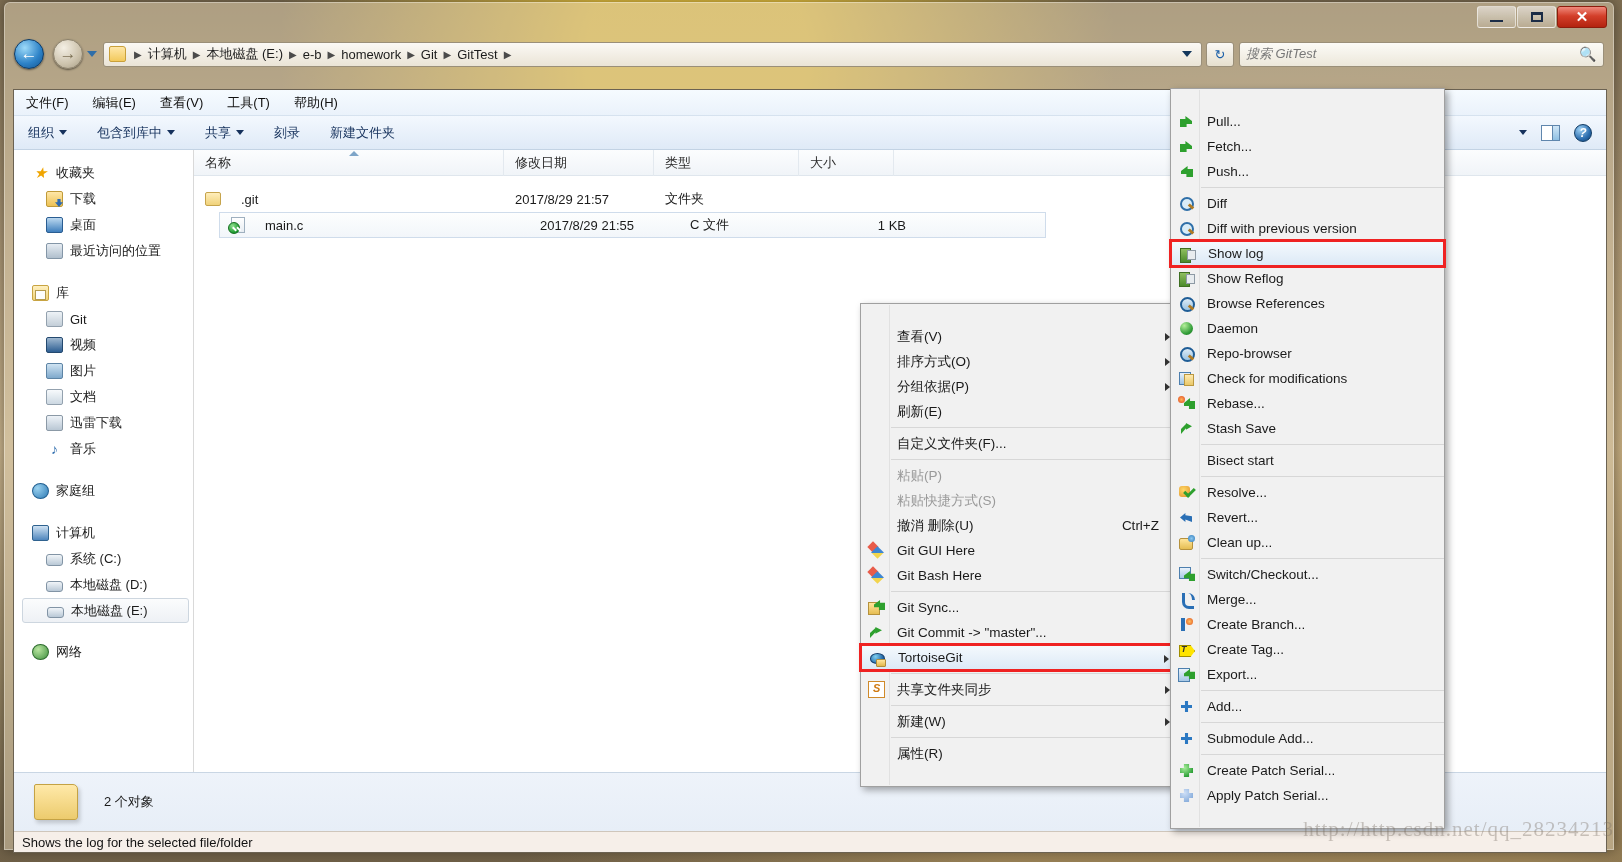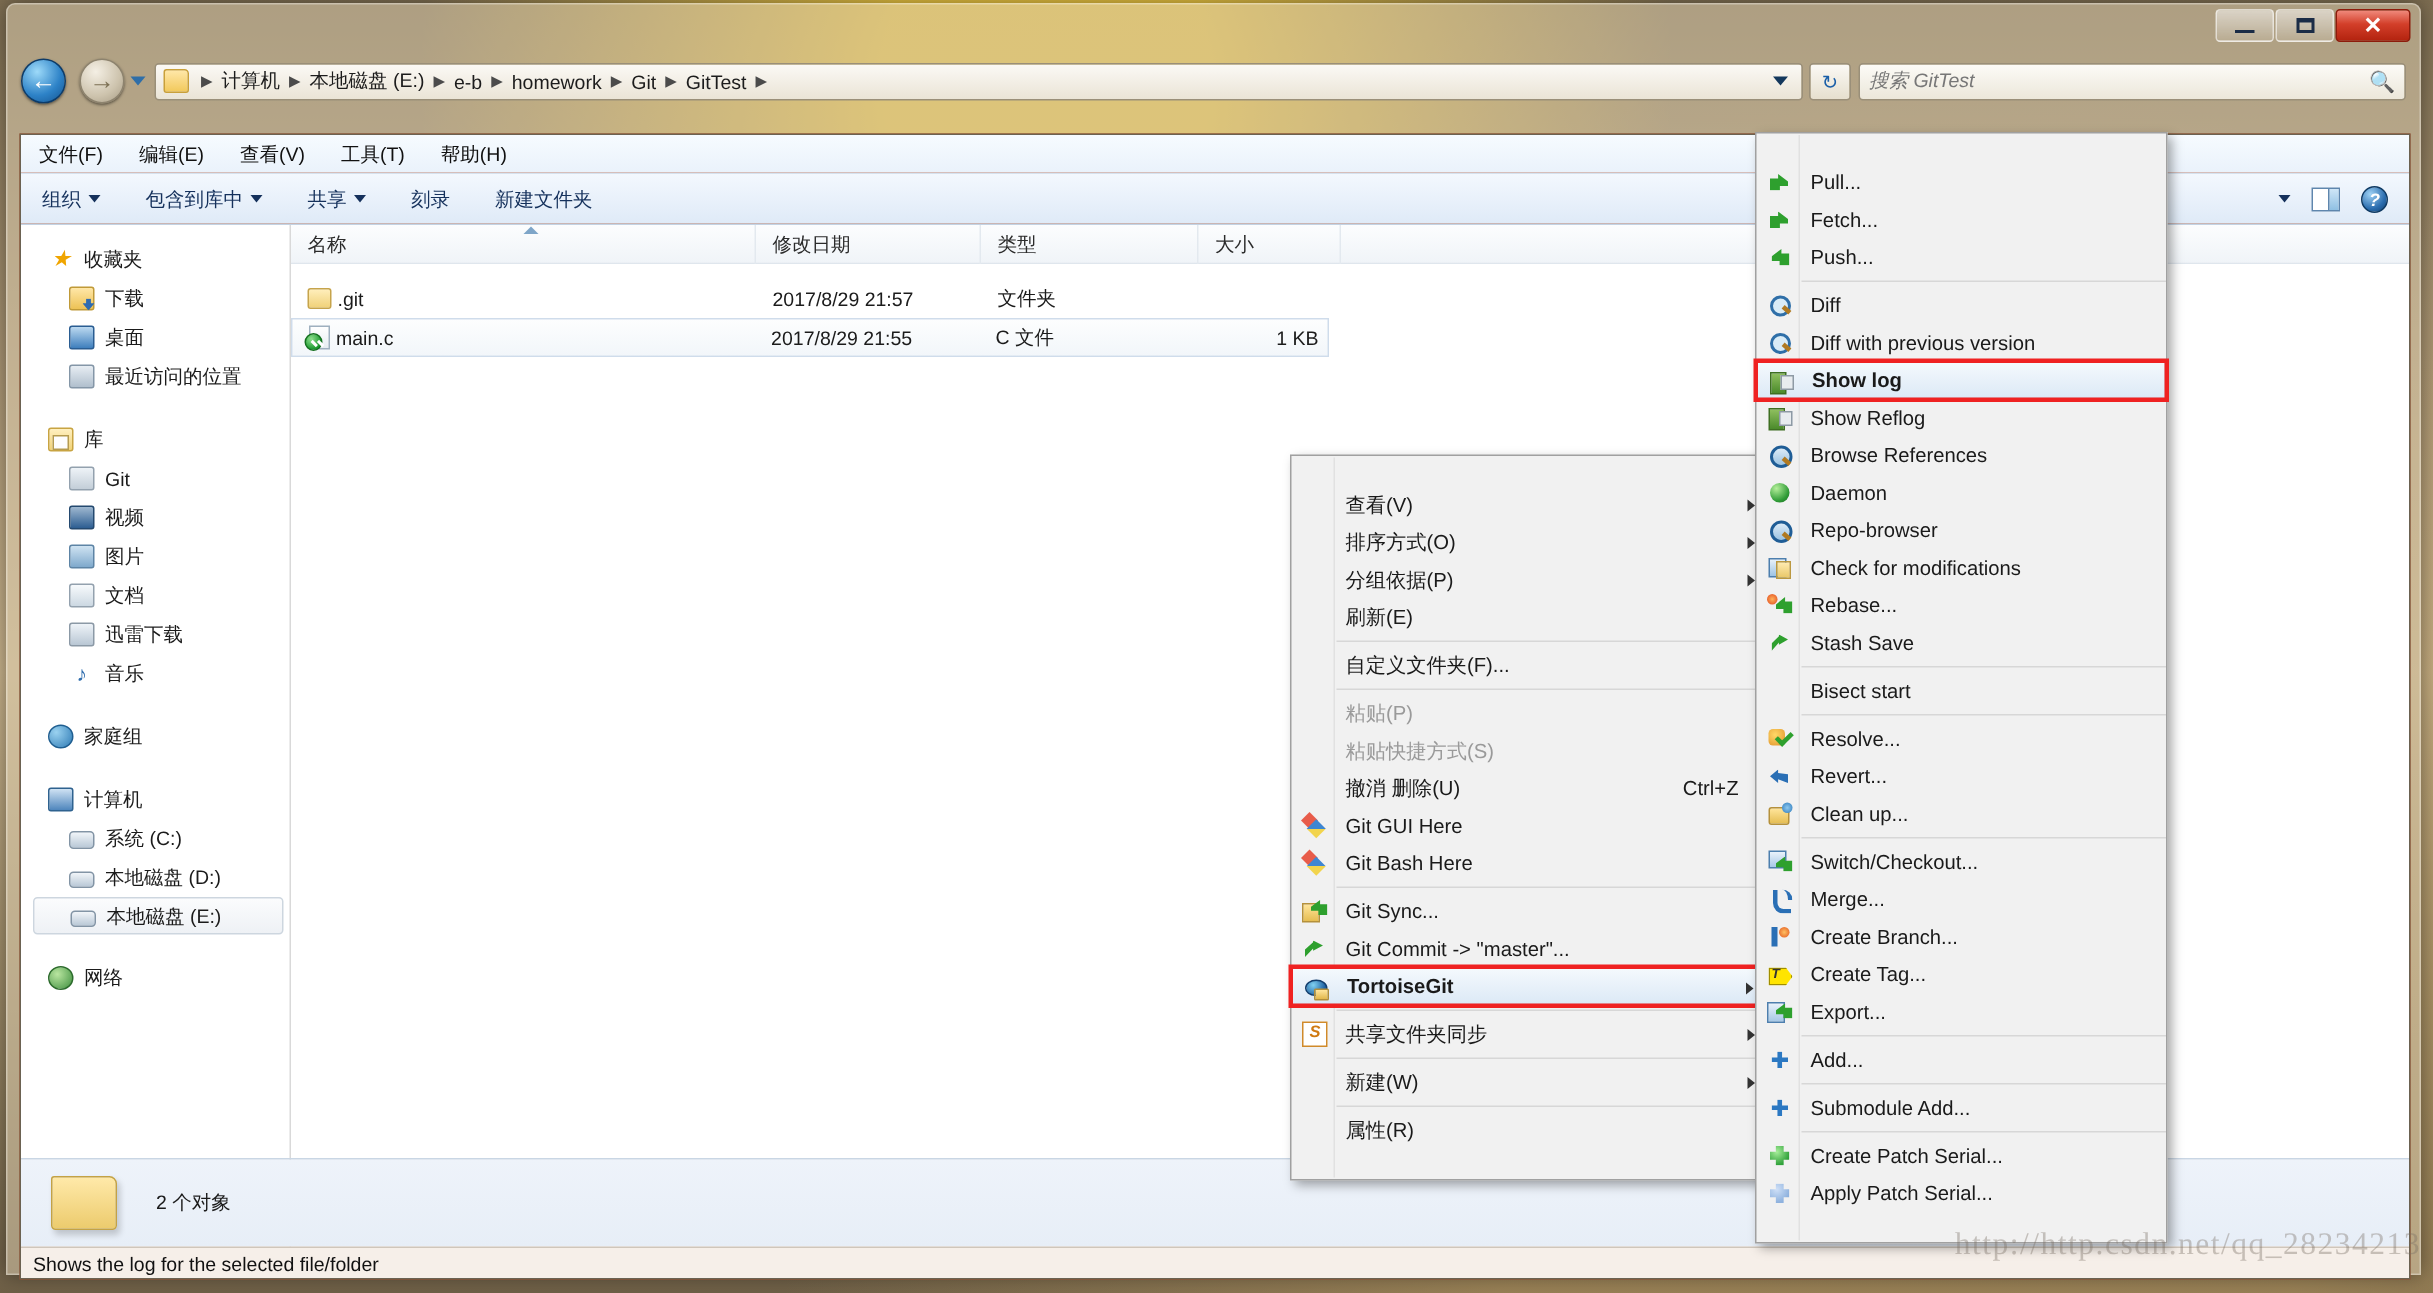--- a/index.html
+++ b/index.html
@@ -140,21 +140,21 @@
   #filelist { flex:1; background:#fff; position:relative; }
   #colhdr { height:26px; display:flex; align-items:center;
     background:linear-gradient(180deg,#fcfdfe,#f0f4f8); border-bottom:1px solid #dfe6ed; }
   #colhdr .col { font-size:13px; color:#2b2b2b; padding-left:11px; position:relative; height:26px; line-height:26px;
     border-right:1px solid #e3e9ef; }
   .sortmark { position:absolute; left:50%; top:1px; width:0;height:0;
     border-left:5px solid transparent;border-right:5px solid transparent;border-bottom:5px solid #7ea5c8;}
   .frow { height:26px; display:flex; align-items:center; font-size:13px; color:#1b1b1b; }
   .frow.sel { background:linear-gradient(180deg,#fdfefe,#f2f6fa); border:1px solid #cfdceb; }
   .fcell { padding-left:11px; overflow:hidden; white-space:nowrap; }
-  .fname { display:flex; align-items:center; gap:4px; padding-left:11px; }
+  .fname { display:flex; align-items:center; gap:20px; padding-left:11px; }
   .fic-folder{width:16px;height:14px;background:linear-gradient(180deg,#ffeebb,#f0d27a);
     border:1px solid #c6a44c;border-radius:2px;}
   .fic-file{width:14px;height:16px;background:linear-gradient(180deg,#ffffff,#e7edf2);
     border:1px solid #9fb0bf;position:relative;}
   .fic-file .ovl{position:absolute;left:-4px;bottom:-2px;width:12px;height:12px;border-radius:50%;
     background:radial-gradient(circle at 35% 30%,#8fe08f,#1d9a30 70%);border:1px solid #14701f;}
   .fic-file .ovl::after{content:"";position:absolute;left:3px;top:5px;width:5px;height:2px;background:#fff;
     transform:rotate(45deg);box-shadow:3px -3px 0 0 #fff;}
 
   
@@ -178,21 +178,21 @@
     border-right:1px solid #e1e1e1; }
   .mitem { height:25px; display:flex; align-items:center; position:relative; padding-left:36px; padding-right:18px;}
   .mitem .micon { position:absolute; left:7px; top:4px; width:17px; height:17px; }
   .mitem .lbl { white-space:nowrap; }
   .mitem .accel { margin-left:auto; padding-left:34px; color:#1a1a1a; }
   .mitem.disabled .lbl { color:#9a9a9a; }
   .mitem .arrow { position:absolute; right:7px; top:9px; width:0;height:0;
     border-top:4px solid transparent;border-bottom:4px solid transparent;border-left:5px solid #333;}
   .msep { height:1px; background:#d7d7d7; margin:3px 0 3px 30px; }
   .mitem.hot { background:linear-gradient(180deg,#f4f9fd,#dce9f6); border:1px solid #bcd4ea; }
-  .redbox { outline:3px solid #ef2222; outline-offset:-1px;font-weight:bold; }
+  .redbox { outline:3px solid #ef2222; outline-offset:-1px; }
 
   
   .gi{display:block;width:17px;height:17px;position:relative;}
   .gi.pull::before,.gi.fetch::before{content:"";position:absolute;left:2px;top:3px;width:12px;height:11px;
     background:#2ea02e;clip-path:polygon(0 45%,55% 0,55% 28%,100% 28%,100% 100%,45% 100%,45% 72%,0 72%);
     transform:scaleX(-1);}
   .gi.push::before{content:"";position:absolute;left:3px;top:3px;width:12px;height:11px;
     background:#2ea02e;clip-path:polygon(0 45%,55% 0,55% 28%,100% 28%,100% 100%,45% 100%,45% 72%,0 72%);}
   .gi.diff::before{content:"";position:absolute;left:2px;top:2px;width:10px;height:10px;border-radius:50%;
     border:2px solid #2f6fa8;background:#d9ecf7;}
@@ -469,21 +469,21 @@
         <div style="padding-top:10px;">
           <div class="frow">
             <div class="fname" style="width:310px">
               <i class="fic-folder"></i>
               <span>.git</span>
             </div>
             <div class="fcell" style="width:150px">2017/8/29 21:57</div>
             <div class="fcell" style="width:145px">文件夹</div>
             <div class="fcell" style="width:95px;text-align:right;padding-right:11px;"></div>
           </div>
-          <div class="frow sel" style="width:692px;">
+          <div class="frow sel" style="width:827px;margin-left:25px;">
             <div class="fname" style="width:309px">
               <i class="fic-file">
                   <i class="ovl"></i>
                 </i>
               <span>main.c</span>
             </div>
             <div class="fcell" style="width:150px">2017/8/29 21:55</div>
             <div class="fcell" style="width:145px">C 文件</div>
             <div class="fcell" style="width:88px;text-align:right;padding-right:6px;">1 KB</div>
           </div>

